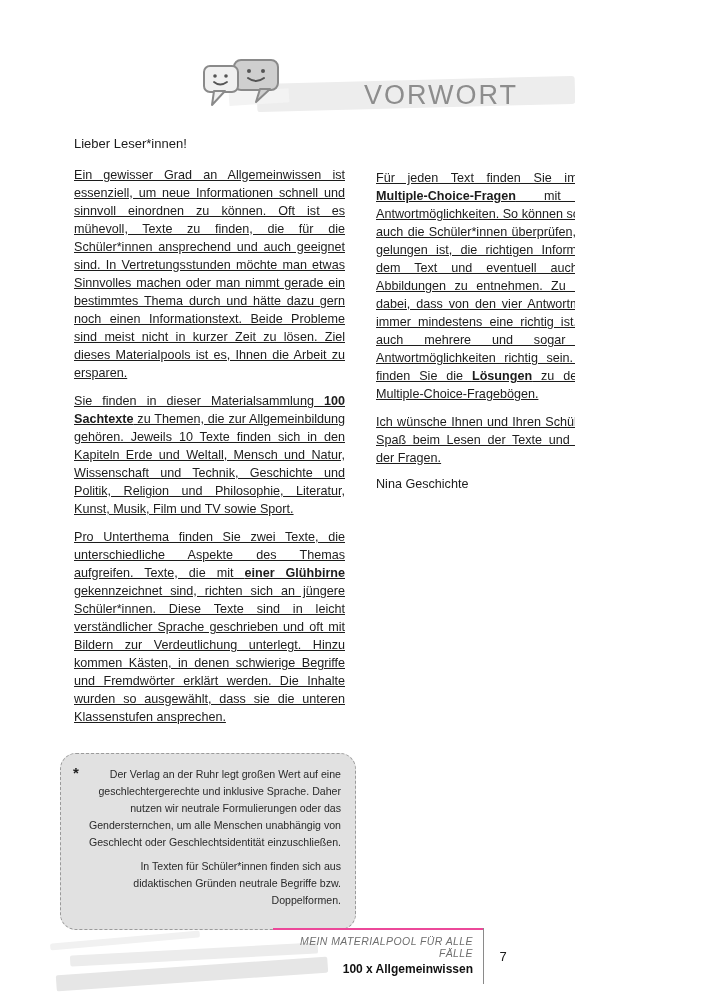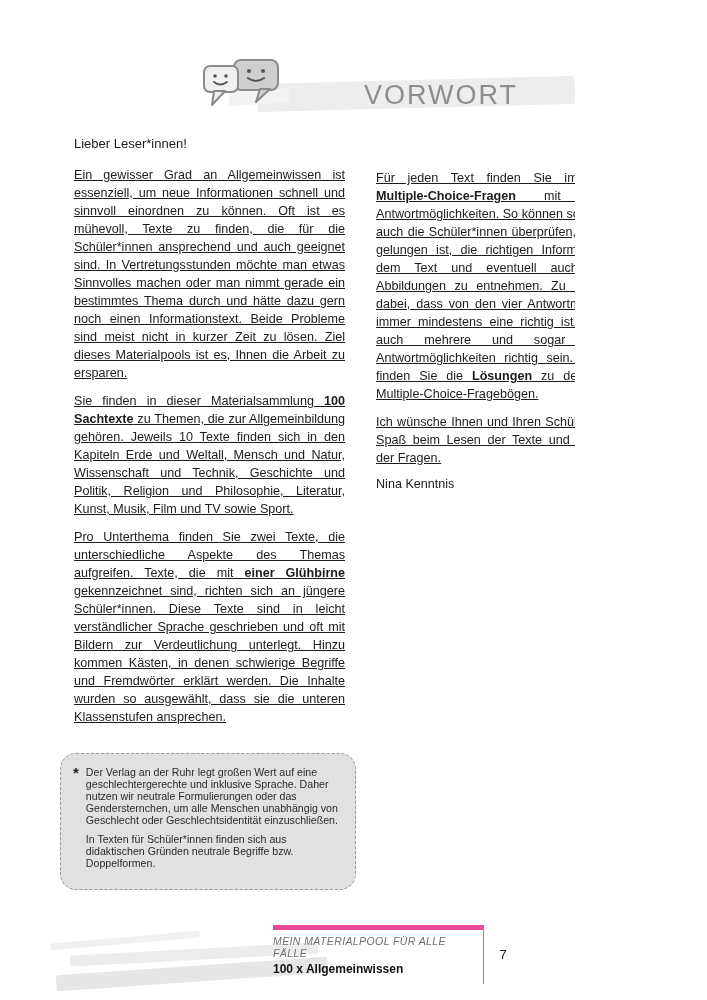--- a/index.html
+++ b/index.html
@@ -25,30 +25,30 @@
   p.body{font-size:12.6px;line-height:18px;margin:0 0 10px 0;text-align:justify;hyphens:auto;text-decoration:underline;}
   p.body strong{font-weight:bold;}
   .signature{font-size:12.6px;margin:10px 0 0 0;}
   
   .footnote{
     position:absolute;top:753px;left:60px;width:268px;
     background:#e1e1e1;border:1px dashed #9a9a9a;border-radius:16px;
     padding:12px 14px 12px 12px;display:flex;gap:7px;
   }
   .footnote .marker{font-size:15px;font-weight:bold;color:#222;line-height:13px;}
-  .footnote-text p{margin:0 0 7px 0;font-size:10.6px;line-height:12px;color:#2a2a2a;}
+  .footnote-text p{margin:0 0 7px 0;font-size:10.6px;line-height:17px;color:#2a2a2a;text-align:right;}
   .footnote-text p:last-child{margin-bottom:8px;}
   
   .brush-bl{position:absolute;left:48px;bottom:8px;width:300px;height:70px;}
   .brush-bl .s1{position:absolute;left:8px;bottom:10px;width:272px;height:16px;background:#e6e6e6;transform:rotate(-4deg);border-radius:2px;}
   .brush-bl .s2{position:absolute;left:22px;bottom:32px;width:248px;height:11px;background:#ececec;transform:rotate(-3deg);border-radius:2px;}
   .brush-bl .s3{position:absolute;left:2px;bottom:48px;width:150px;height:7px;background:#f1f1f1;transform:rotate(-5deg);border-radius:2px;}
   
   .footer{position:absolute;right:53px;bottom:16px;display:flex;align-items:stretch;}
-  .footer-textblock{width:200px;text-align:left;border-top:5px solid #ec4899;padding:5px 10px 8px 0;}
+  .footer-textblock{width:200px;text-align:right;border-top:2px solid #ec4899;padding:5px 10px 8px 0;}
   .footer-series{font-style:italic;color:#6f6f6f;font-size:10.5px;letter-spacing:0.4px;}
   .footer-title{font-weight:bold;color:#111;font-size:12px;margin-top:3px;}
   .footer-sep{width:1px;background:#8a8a8a;}
   .footer-page{width:38px;display:flex;align-items:center;justify-content:center;font-size:13px;color:#1c1c1c;}
 </style>
 </head>
 <body>
 
 <div class="page">
 
@@ -73,21 +73,21 @@
   <div class="columns">
     <div class="col">
       <p class="salutation">Lieber Leser*innen!</p>
       <p class="body">Ein gewisser Grad an Allgemeinwissen ist essenziell, um neue Informationen schnell und sinnvoll einordnen zu können. Oft ist es mühevoll, Texte zu finden, die für die Schüler*innen ansprechend und auch geeignet sind. In Vertretungsstunden möchte man etwas Sinnvolles machen oder man nimmt gerade ein bestimmtes Thema durch und hätte dazu gern noch einen Informationstext. Beide Probleme sind meist nicht in kurzer Zeit zu lösen. Ziel dieses Materialpools ist es, Ihnen die Arbeit zu ersparen.</p>
       <p class="body">Sie finden in dieser Materialsammlung <strong>100 Sachtexte</strong> zu Themen, die zur Allgemeinbildung gehören. Jeweils 10 Texte finden sich in den Kapiteln Erde und Weltall, Mensch und Natur, Wissenschaft und Technik, Geschichte und Politik, Religion und Philosophie, Literatur, Kunst, Musik, Film und TV sowie Sport.</p>
       <p class="body">Pro Unterthema finden Sie zwei Texte, die unterschiedliche Aspekte des Themas aufgreifen. Texte, die mit <strong>einer Glühbirne</strong> gekennzeichnet sind, richten sich an jüngere Schüler*innen. Diese Texte sind in leicht verständlicher Sprache geschrieben und oft mit Bildern zur Verdeutlichung unterlegt. Hinzu kommen Kästen, in denen schwierige Begriffe und Fremdwörter erklärt werden. Die Inhalte wurden so ausgewählt, dass sie die unteren Klassenstufen ansprechen.</p>
     </div>
     <div class="col col-right">
       <p class="body">Für jeden Text finden Sie im Anschluss <strong>Multiple-Choice-Fragen</strong> mit je vier Antwortmöglichkeiten. So können sowohl Sie als auch die Schüler*innen überprüfen, ob es ihnen gelungen ist, die richtigen Informationen aus dem Text und eventuell auch aus den Abbildungen zu entnehmen. Zu beachten ist dabei, dass von den vier Antwortmöglichkeiten immer mindestens eine richtig ist. Es können auch mehrere und sogar alle vier Antwortmöglichkeiten richtig sein. Im Anhang finden Sie die <strong>Lösungen</strong> zu den einzelnen Multiple-Choice-Fragebögen.</p>
       <p class="body">Ich wünsche Ihnen und Ihren Schüler*innen viel Spaß beim Lesen der Texte und Beantworten der Fragen.</p>
-      <p class="signature">Nina Kenntnis</p>
+      <p class="signature">Nina Geschichte</p>
     </div>
   </div>
 
   <div class="footnote">
     <span class="marker">*</span>
     <div class="footnote-text">
       <p>Der Verlag an der Ruhr legt großen Wert auf eine geschlechtergerechte und inklusive Sprache. Daher nutzen wir neutrale Formulierungen oder das Gendersternchen, um alle Menschen unabhängig von Geschlecht oder Geschlechtsidentität einzuschließen.</p>
       <p>In Texten für Schüler*innen finden sich aus didaktischen Gründen neutrale Begriffe bzw. Doppelformen.</p>
     </div>
   </div>

